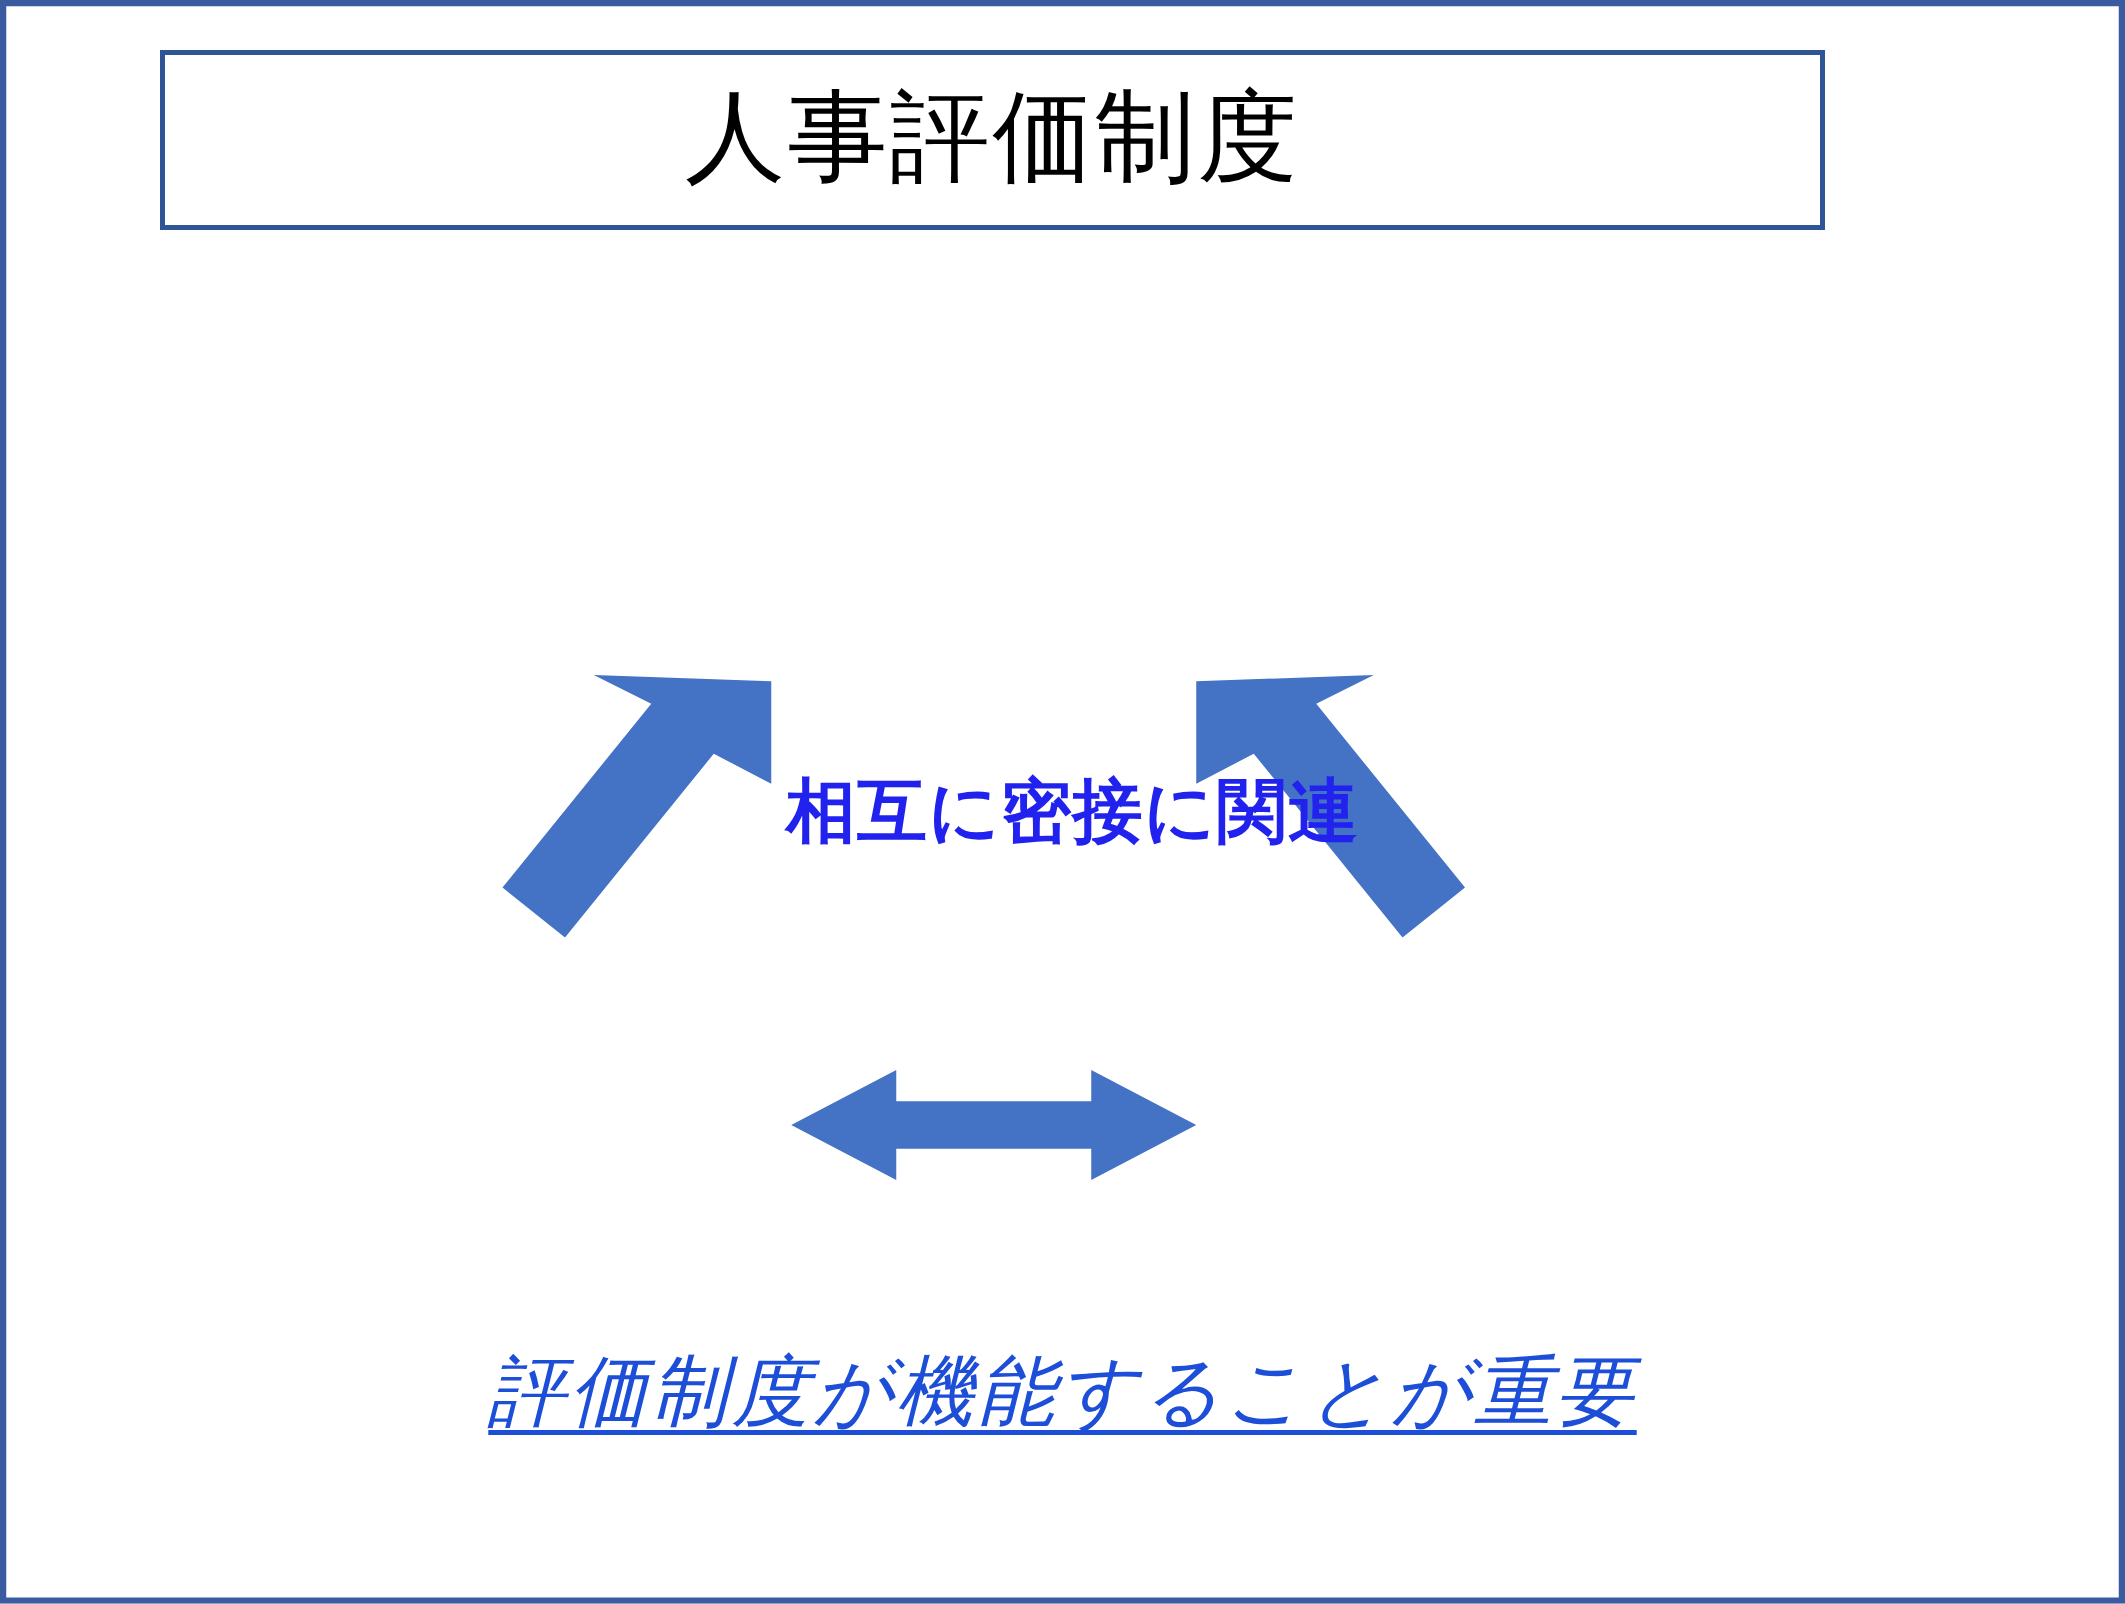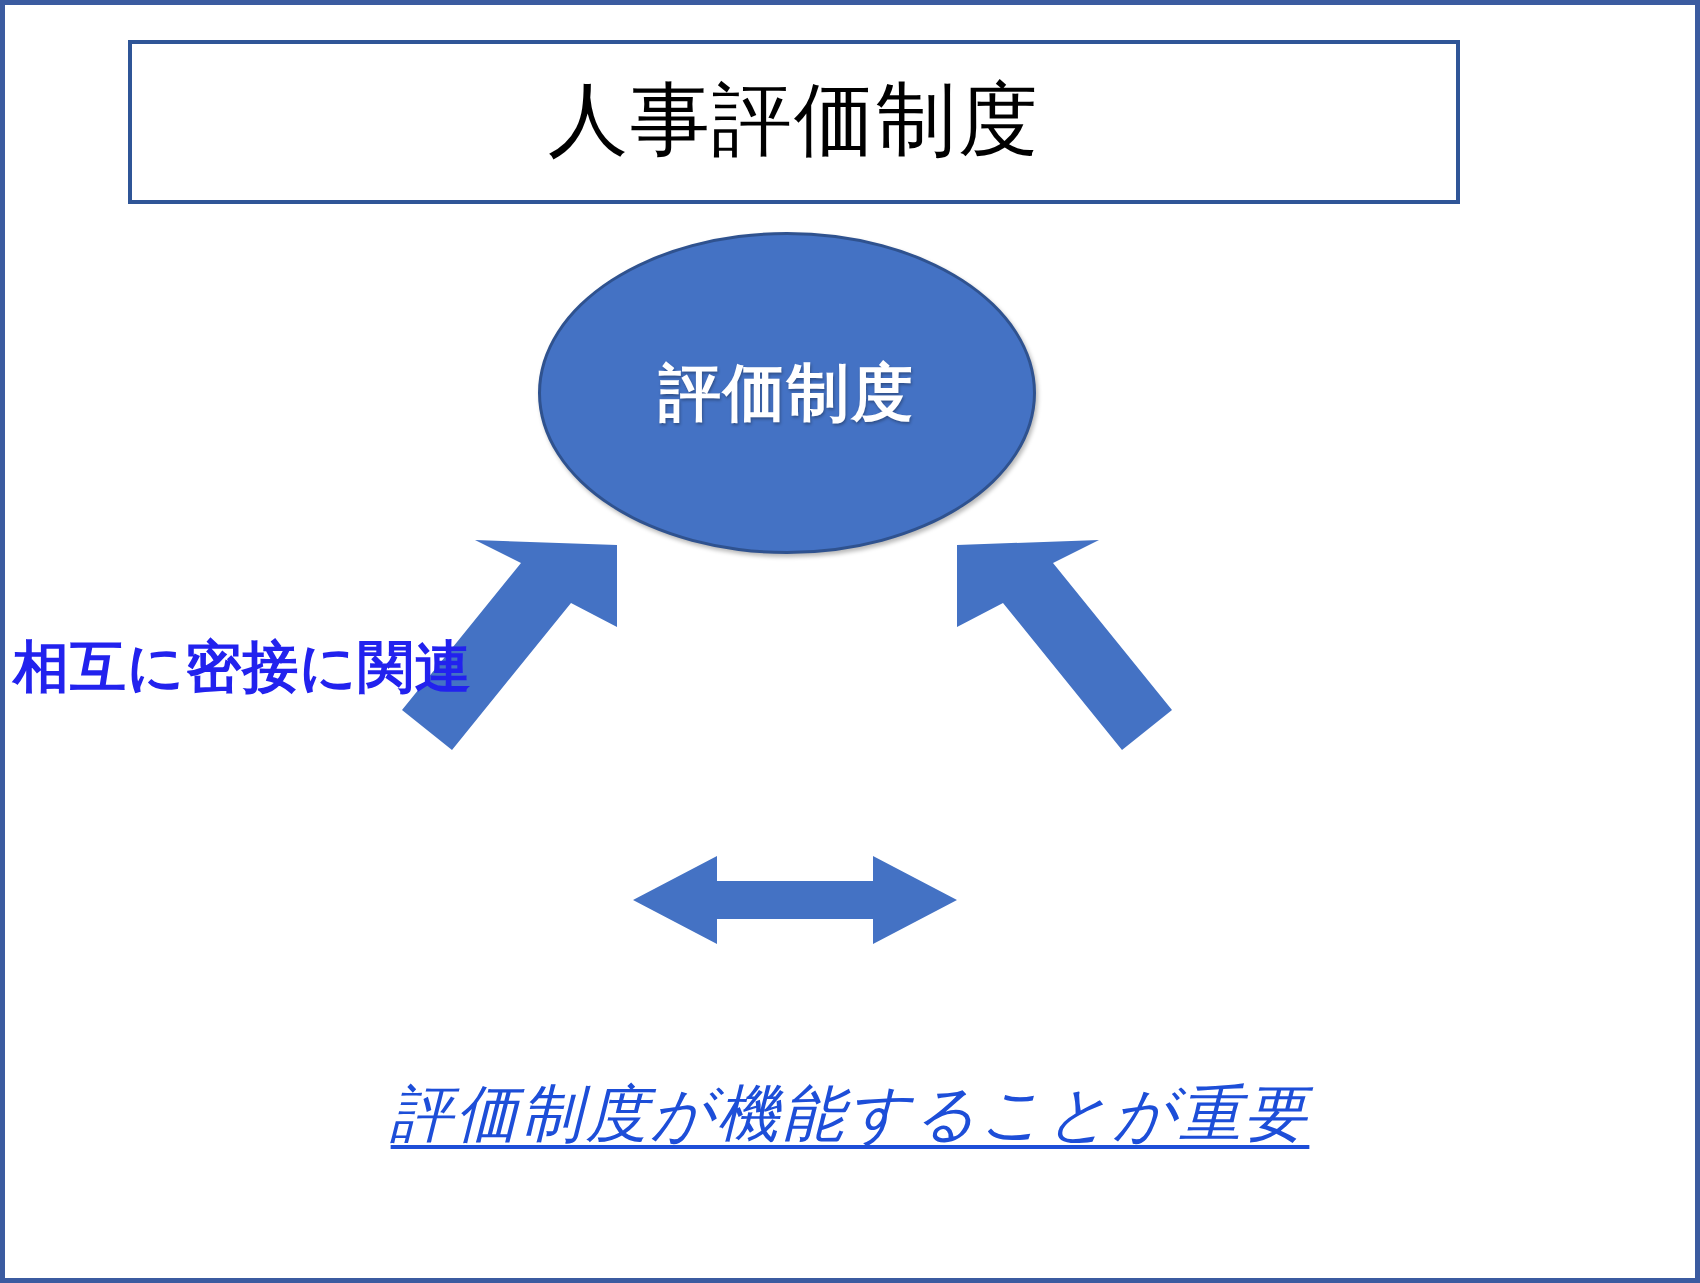--- a/index.html
+++ b/index.html
@@ -17,21 +17,21 @@
     overflow: hidden;
     font-family: "Liberation Sans", "DejaVu Sans", sans-serif;
   }
 
   
   #title-box {
     position: absolute;
     left: 123px;
     top: 35px;
     width: 1332px;
-    height: 164px;
+    height: 144px;
     box-sizing: border-box;
     border: 4px solid #2F5597;
     background: #ffffff;
     display: flex;
     align-items: center;
     justify-content: center;
   }
   #title-text {
     font-size: 80px;
     line-height: 1;
@@ -88,22 +88,23 @@
     left: 975px;
     top: 733px;
     width: 500px;
     height: 330px;
   }
 
   
   #relation-label {
     position: absolute;
     left: 0;
-    top: 634px;
+    top: 616px;
     width: 1690px;
+    text-align: center;
     font-size: 56px;
     line-height: 1;
     font-weight: bold;
     color: #2222EE;
     letter-spacing: 1px;
     white-space: nowrap;
   }
   #relation-label .inner { display:inline-block; transform: translateX(8px); }
 
   
@@ -145,23 +146,20 @@
 
     <g>
       <polygon fill="#4472C4" points="952,540 1094,535 1048,558 1167,705 1117,745 998,598 952,622"></polygon>
     </g>
 
     <g>
       <polygon fill="#4472C4" points="628,895 712,851 712,876 868,876 868,851 952,895 868,939 868,914 712,914 712,939"></polygon>
     </g>
   </svg>
 
-  <div class="node" id="node-eval">
-    <span class="node-label">評価制度</span>
-  </div>
 
 
 
   <div id="relation-label">
     <span class="inner">相互に密接に関連</span>
   </div>
 
   <div id="caption">
     <span class="inner">評価制度が機能することが重要</span>
   </div>

